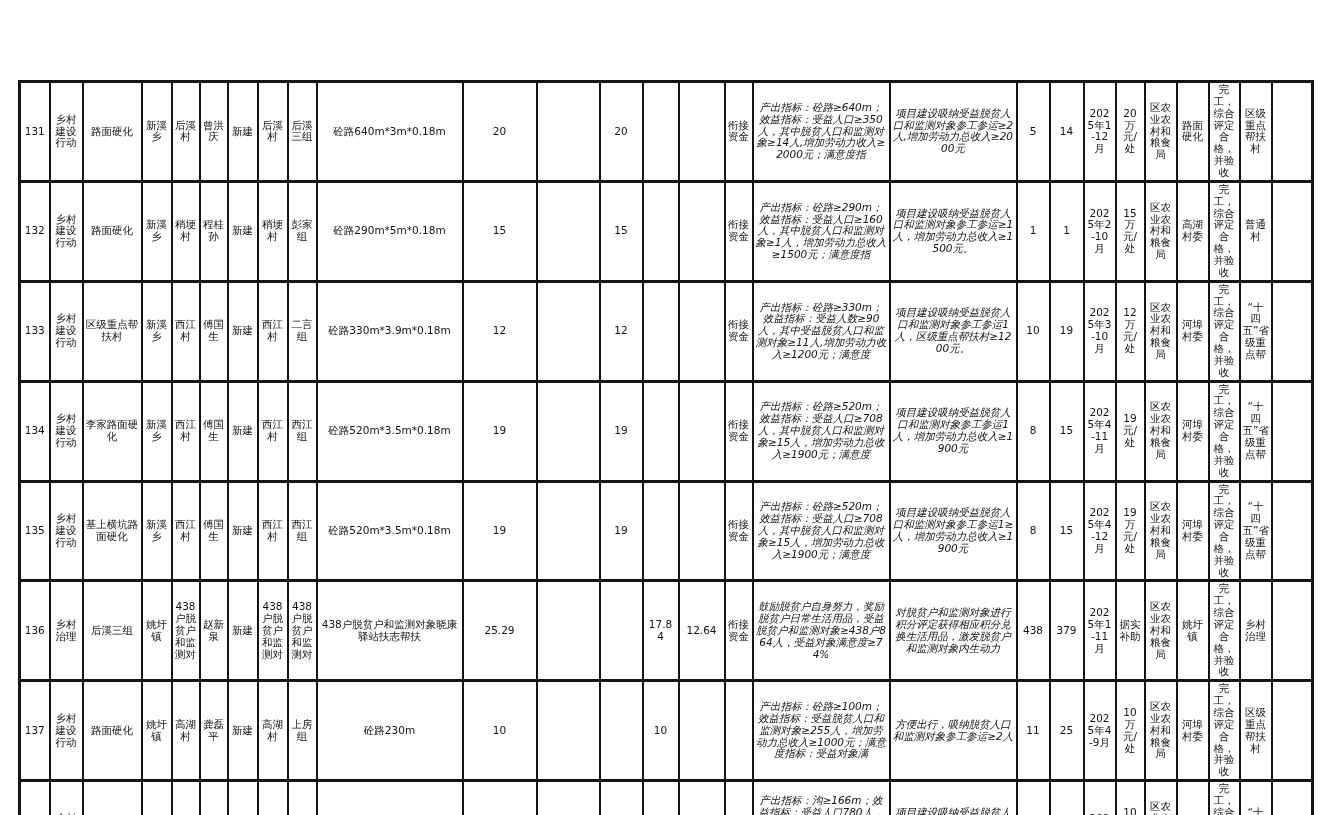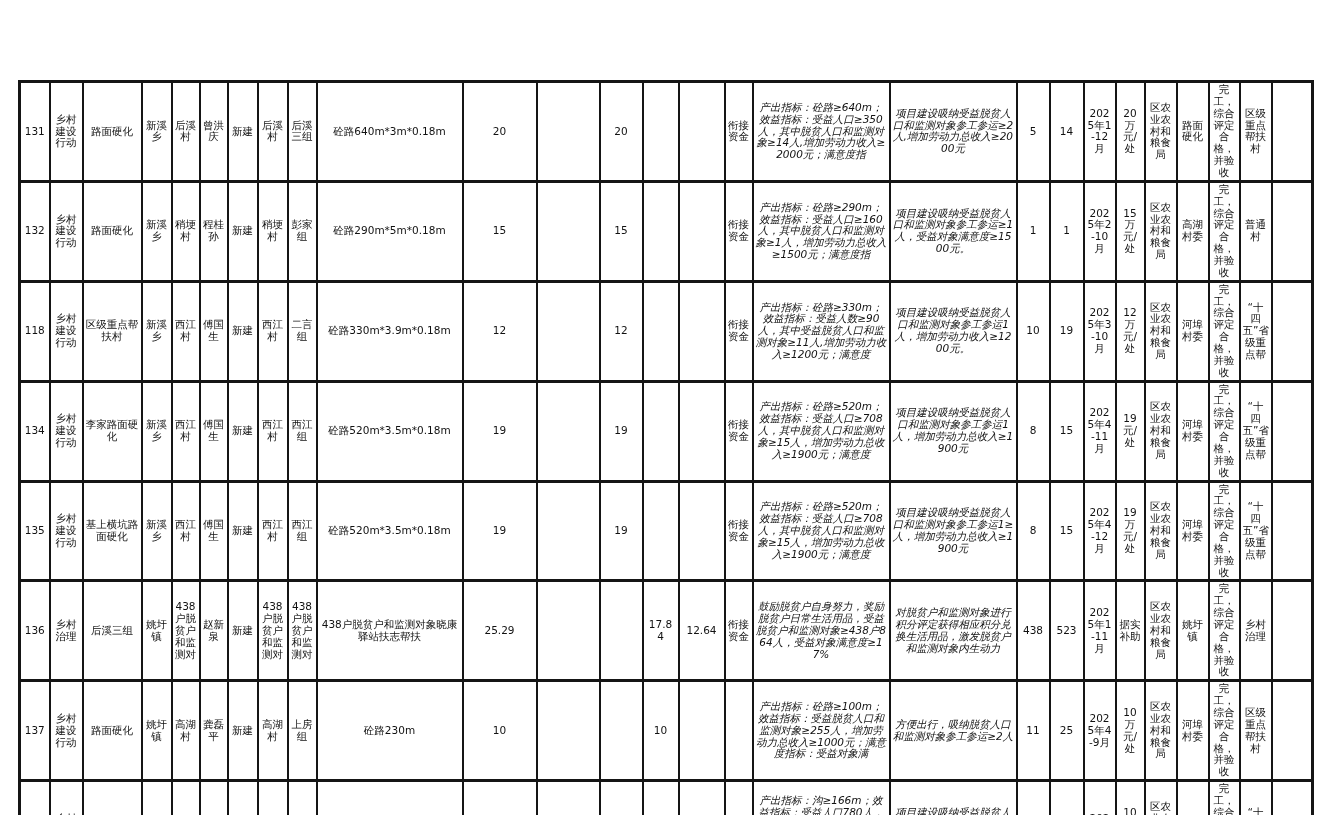--- a/index.html
+++ b/index.html
@@ -104,50 +104,50 @@
           <td>稍埂村</td>
           <td>彭家组</td>
           <td>砼路290m*5m*0.18m</td>
           <td>15</td>
           <td></td>
           <td>15</td>
           <td></td>
           <td></td>
           <td>衔接资金</td>
           <td class="tl">产出指标：砼路≥290m；效益指标：受益人口≥160人，其中脱贫人口和监测对象≥1人，增加劳动力总收入≥1500元；满意度指</td>
-          <td class="tl">项目建设吸纳受益脱贫人口和监测对象参工参运≥1人，受益对象满意度≥1500元。</td>
+          <td class="tl">项目建设吸纳受益脱贫人口和监测对象参工参运≥1人，增加劳动力总收入≥1500元。</td>
           <td>1</td>
           <td>1</td>
           <td>2025年2-10月</td>
           <td>15万元/处</td>
           <td>区农业农村和粮食局</td>
           <td>高湖村委</td>
           <td>完工，综合评定合格，并验收</td>
           <td>普通村</td>
           <td></td>
         </tr>
         <tr style="height: 67px;">
-          <td>118</td>
+          <td>133</td>
           <td>乡村建设行动</td>
           <td>区级重点帮扶村</td>
           <td>新溪乡</td>
           <td>西江村</td>
           <td>傅国生</td>
           <td>新建</td>
           <td>西江村</td>
           <td>二言组</td>
           <td>砼路330m*3.9m*0.18m</td>
           <td>12</td>
           <td></td>
           <td>12</td>
           <td></td>
           <td></td>
           <td>衔接资金</td>
           <td class="tl">产出指标：砼路≥330m；效益指标：受益人数≥90人，其中受益脱贫人口和监测对象≥11人,增加劳动力收入≥1200元；满意度</td>
-          <td class="tl">项目建设吸纳受益脱贫人口和监测对象参工参运1人，增加劳动力收入≥1200元。</td>
+          <td class="tl">项目建设吸纳受益脱贫人口和监测对象参工参运1人，区级重点帮扶村≥1200元。</td>
           <td>10</td>
           <td>19</td>
           <td>2025年3-10月</td>
           <td>12万元/处</td>
           <td>区农业农村和粮食局</td>
           <td>河埠村委</td>
           <td>完工，综合评定合格，并验收</td>
           <td>“十四五”省级重点帮</td>
           <td></td>
         </tr>
@@ -219,24 +219,24 @@
           <td>新建</td>
           <td>438户脱贫户和监测对</td>
           <td>438户脱贫户和监测对</td>
           <td>438户脱贫户和监测对象晓康驿站扶志帮扶</td>
           <td>25.29</td>
           <td></td>
           <td></td>
           <td>17.84</td>
           <td>12.64</td>
           <td>衔接资金</td>
-          <td class="tl">鼓励脱贫户自身努力，奖励脱贫户日常生活用品，受益脱贫户和监测对象≥438户864人，受益对象满意度≥17%</td>
+          <td class="tl">鼓励脱贫户自身努力，奖励脱贫户日常生活用品，受益脱贫户和监测对象≥438户864人，受益对象满意度≥74%</td>
           <td class="tl">对脱贫户和监测对象进行积分评定获得相应积分兑换生活用品，激发脱贫户和监测对象内生动力</td>
           <td>438</td>
-          <td>523</td>
+          <td>379</td>
           <td>2025年1-11月</td>
           <td>据实补助</td>
           <td>区农业农村和粮食局</td>
           <td>姚圩镇</td>
           <td>完工，综合评定合格，并验收</td>
           <td>乡村治理</td>
           <td></td>
         </tr>
         <tr style="height: 72px;">
           <td>137</td>

